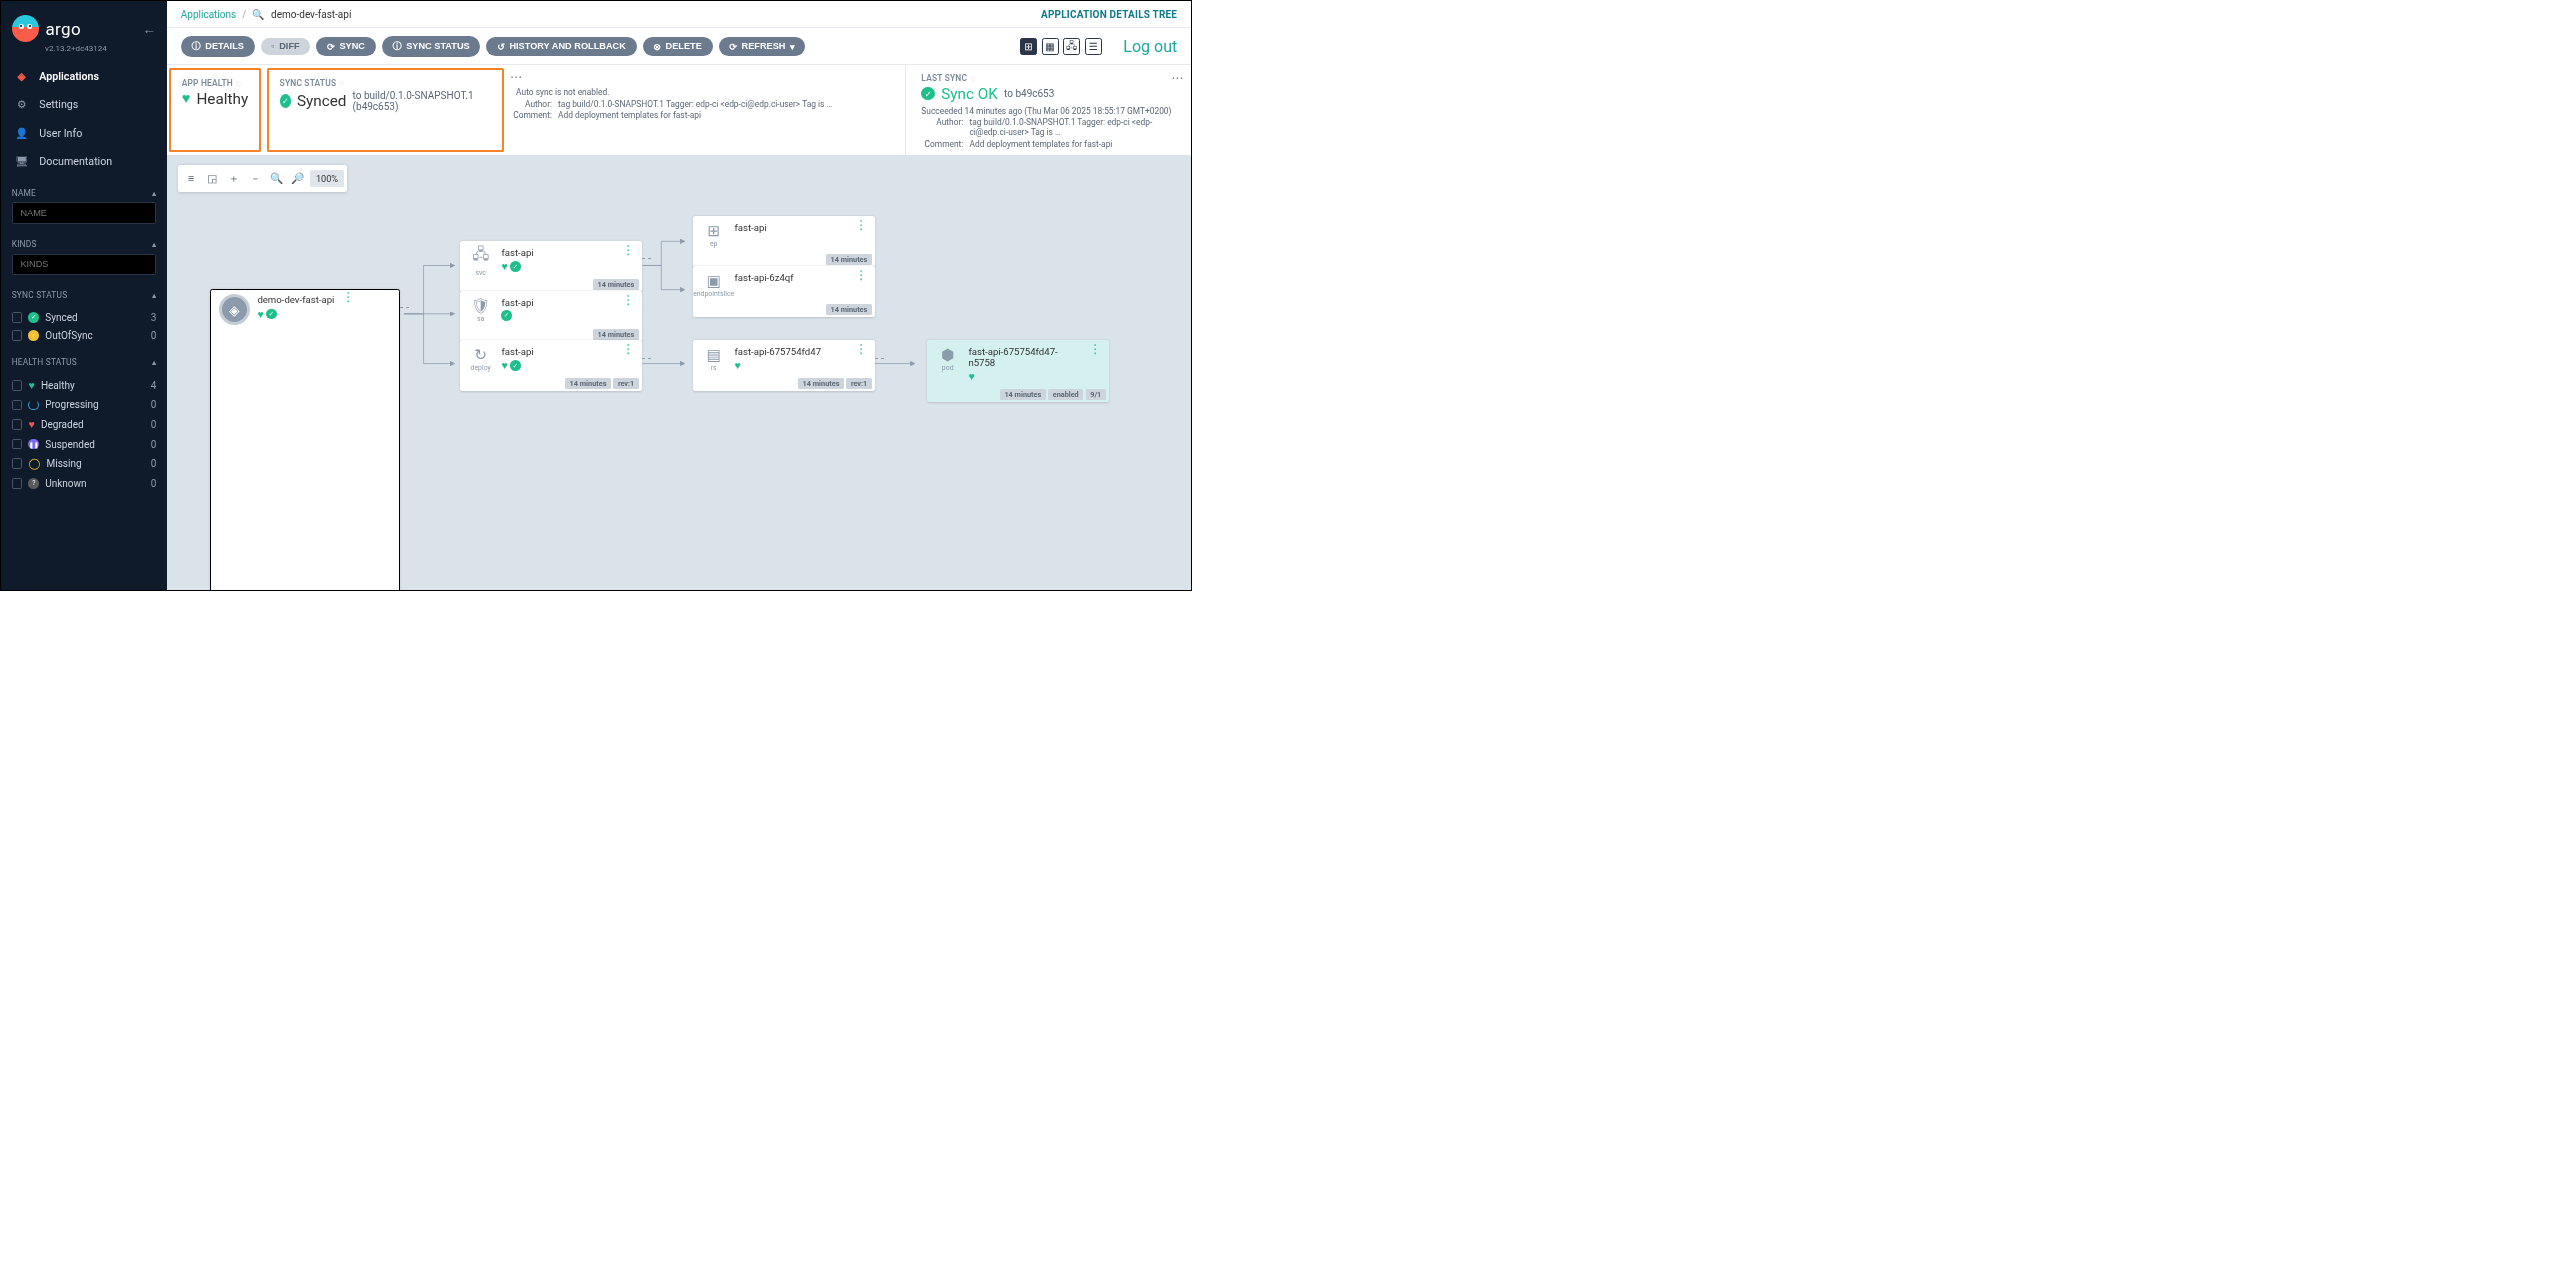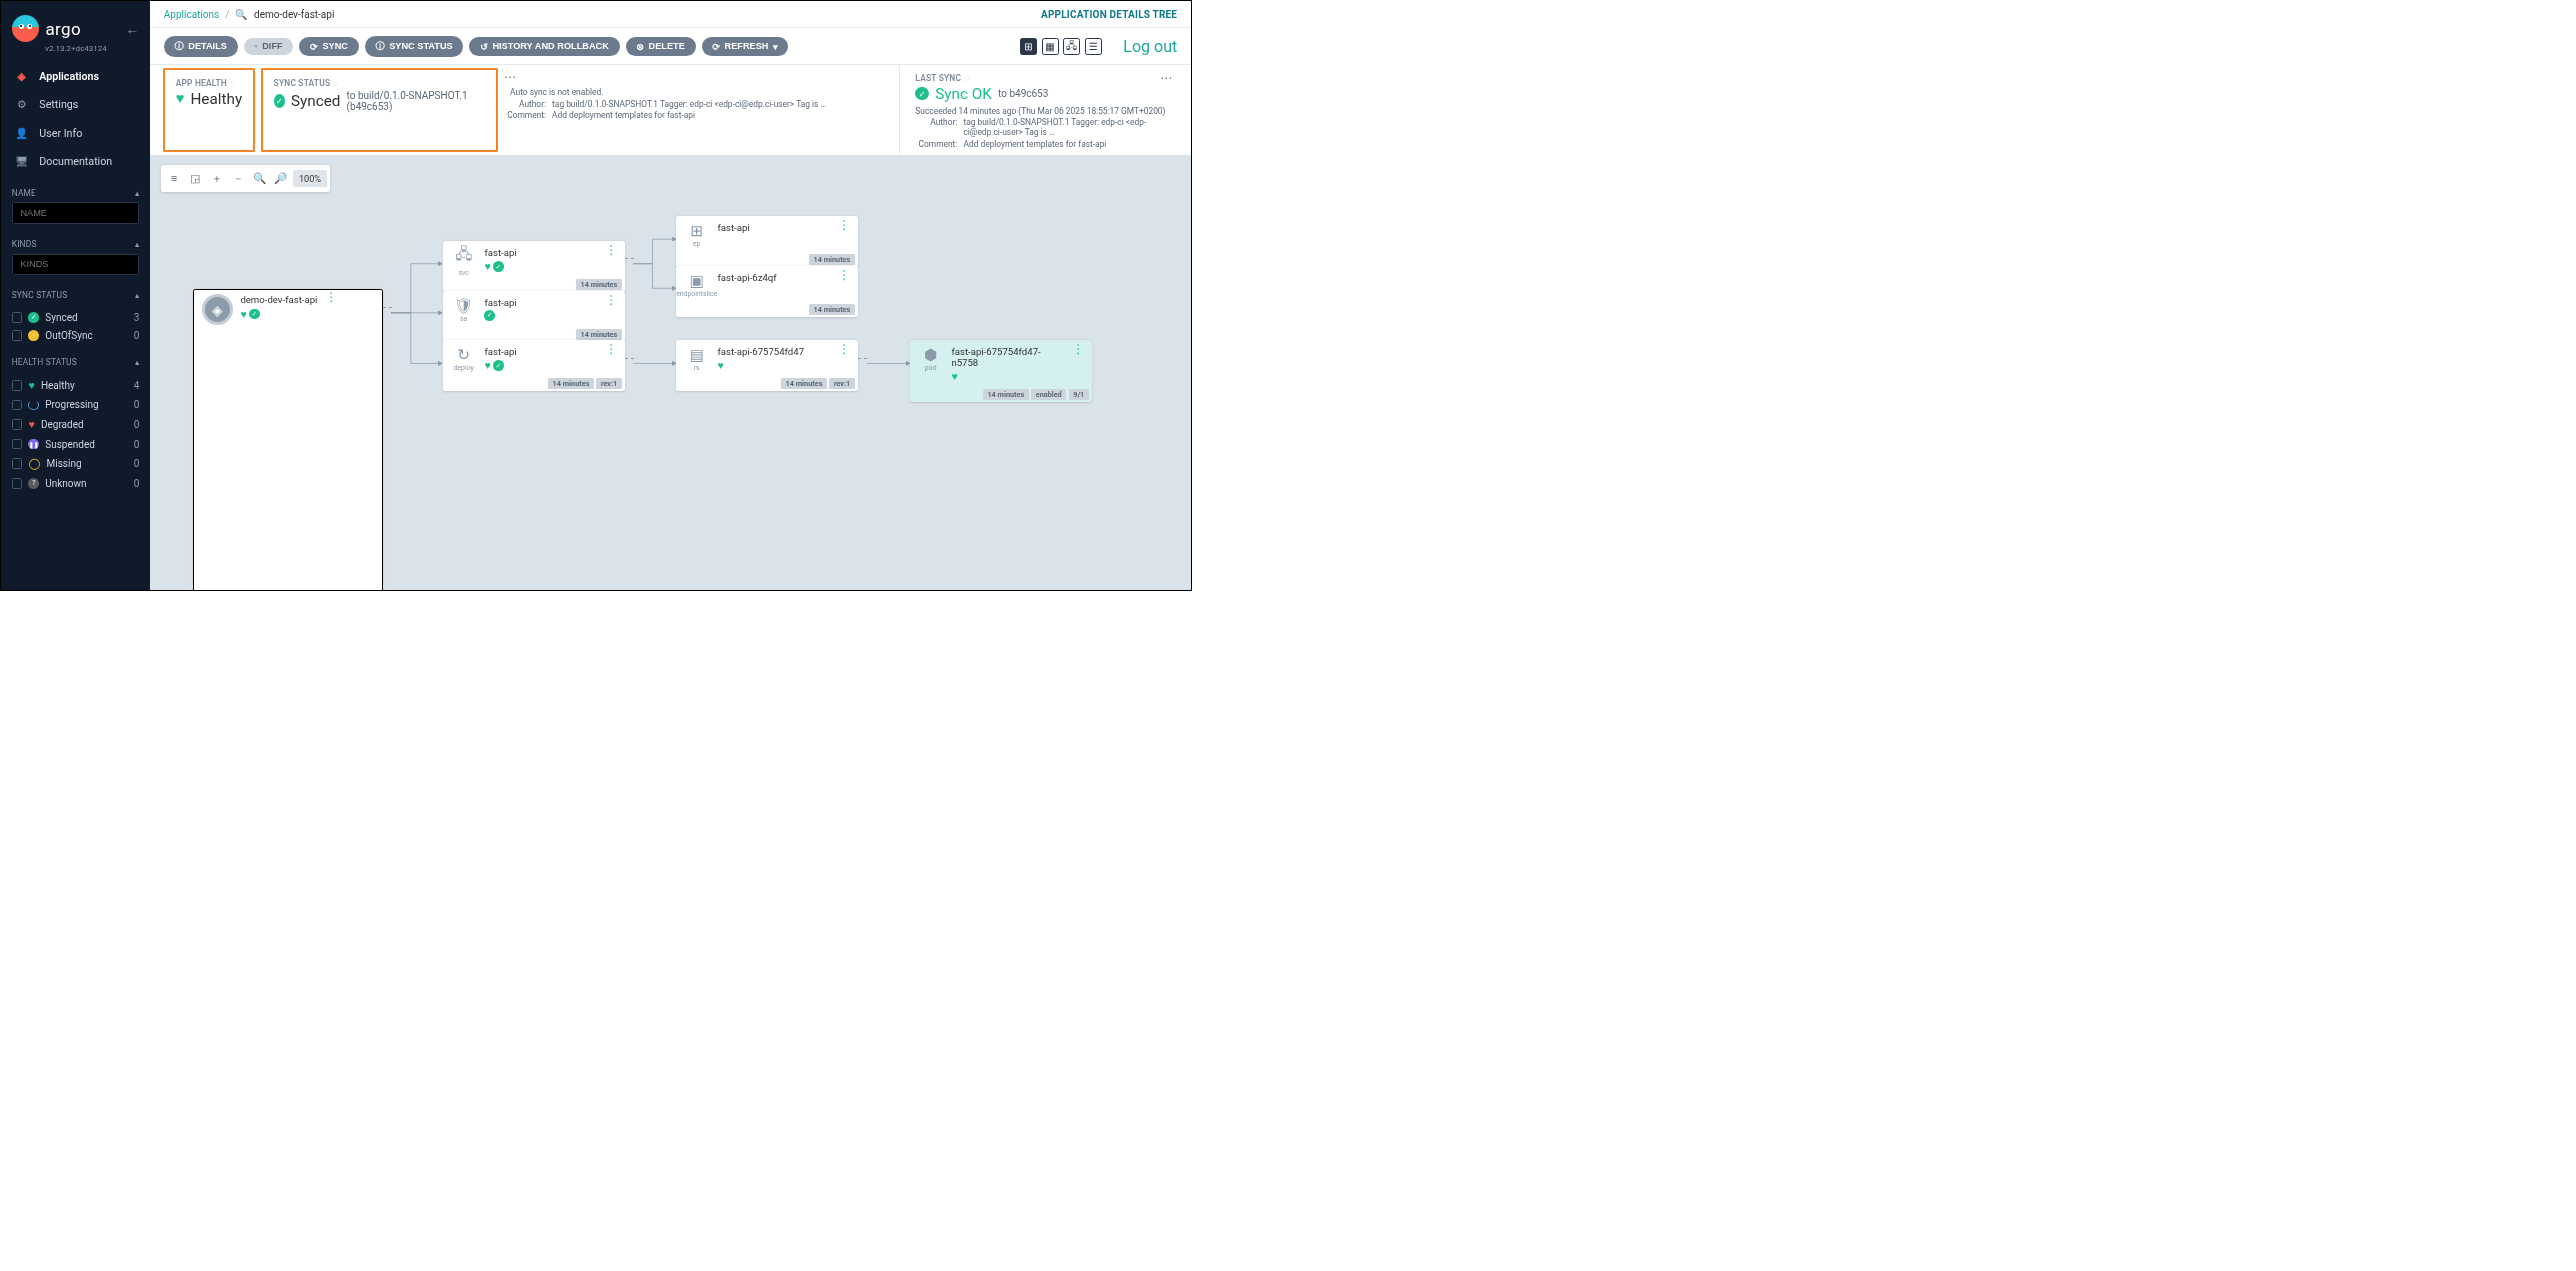--- a/index.html
+++ b/index.html
@@ -1,20 +1,20 @@
 <!DOCTYPE html>
 <html style="font-size:12.3px"><head>
 <meta charset="utf-8">
 <style>
 * { box-sizing: border-box; margin: 0; padding: 0; }
 body { font-family: -apple-system, BlinkMacSystemFont, "Segoe UI", Roboto, sans-serif; font-size: 10px; color: #333; background: #fff; overflow: hidden; }
 .app { display: flex; width: 1192px; height: 591px; position: relative; border: 1.5px solid #000; }
 
 
-.sidebar { width: 149px; background: #0f1a2b; color: #fff; display: flex; flex-direction: column; padding: 6.1px 0; }
+.sidebar { width: 166px; background: #0f1a2b; color: #fff; display: flex; flex-direction: column; padding: 6.1px 0; }
 .logo-row { display: flex; align-items: center; padding: 7.7px 10.7px 1.5px; gap: 6.1px; position: relative; }
 .logo-circle { width: 27.6px; height: 27.6px; border-radius: 50%; background: linear-gradient(#29c8df 45%, #f95d4a 45%); display:flex; align-items:center; justify-content:center; }
 .logo-eyes { display:flex; gap:3.1px; margin-top:-4.6px;}
 .logo-eye { width:5.4px;height:5.4px;border-radius:50%;background:#fff; position:relative;}
 .logo-eye::after{content:"";width:2.3px;height:2.3px;background:#000;border-radius:50%;position:absolute;top:1.5px;left:1.5px;}
 .logo-text { font-size: 17px; font-weight: 400; letter-spacing: 0.4px; color:#fff; }
 .collapse-btn { margin-left: auto; color: #8c9bab; font-size: 13.8px; cursor: pointer; }
 .version { font-size: 8px; color: #8c9bab; padding: 0 10.7px 9.2px 44px; }
 .nav-item { display: flex; align-items: center; gap: 10.7px; padding: 7.7px 13.8px; font-size: 10.7px; cursor: pointer; color: #ccd5e0; }
 .nav-item.active { color: #fff; font-weight: 600; }
@@ -46,21 +46,21 @@
 .title-tree { color: #0d7a8a; font-weight: 700; font-size: 10px; letter-spacing: 0.2px; }
 
 .toolbar { display: flex; align-items: center; padding: 7.7px 13.8px; gap: 6.1px; border-bottom: 0.8px solid #e5e8ec; }
 .btn { background: #6c7a8e; color: #fff; border: none; border-radius: 10.7px; padding: 3.8px 10.7px; font-size: 9.2px; font-weight: 600; display: inline-flex; align-items: center; gap: 4.6px; cursor: pointer; }
 .btn.diff { background: #cdd4db; color: #5a6776; }
 .tb-right { margin-left: auto; display: flex; gap: 4.6px; align-items: center; }
 .view-ic { width: 17px; height: 17px; border: 1.1px solid #2a3648; border-radius: 2.3px; display: inline-flex; align-items: center; justify-content: center; font-size: 10px; color:#2a3648; cursor:pointer;}
 .view-ic.active { background:#2a3648; color:#fff;}
 .logout { color: #1fa7a0; font-size: 16px; cursor: pointer; margin-left:17px;}
 
-.status-row { display: flex; padding: 0 13px; gap: 0; }
+.status-row { display: flex; padding: 0 2px; gap: 0; }
 .status-card { padding: 7.7px 10.7px 6.1px; position: relative; }
 .status-card.health { border: 2.3px solid #f58428; border-radius: 1.5px; margin: 3.1px 6.1px 3.1px 0;}
 .status-card.sync { border: 2.3px solid #f58428; border-radius: 1.5px; margin: 3.1px 0; flex: 0 0 auto; max-width: 237px;}
 .status-card.last { border-left: 0.8px solid #e5e8ec; margin-left: 73px; padding-left: 15.3px; flex:1;}
 .sc-label { font-size: 8.4px; color: #7e8a9a; font-weight: 600; letter-spacing: 0.2px; display:flex; align-items:center; gap:3.1px;}
 .sc-val { font-size: 15.3px; display: flex; align-items: center; gap: 6.1px; margin-top: 1.5px; }
 .sc-val .heart-g{font-size:14.5px;}
 .sc-sync-ic { width:13.8px;height:13.8px;border-radius:50%;background:#1dbf8c;color:#fff;display:inline-flex;align-items:center;justify-content:center;font-size:8.4px;}
 .sync-to { font-size: 10px; color: #5a6776; }
 .sc-meta { font-size: 8.4px; color: #5a6776; margin-left: 6.1px; margin-top:3.1px;}

